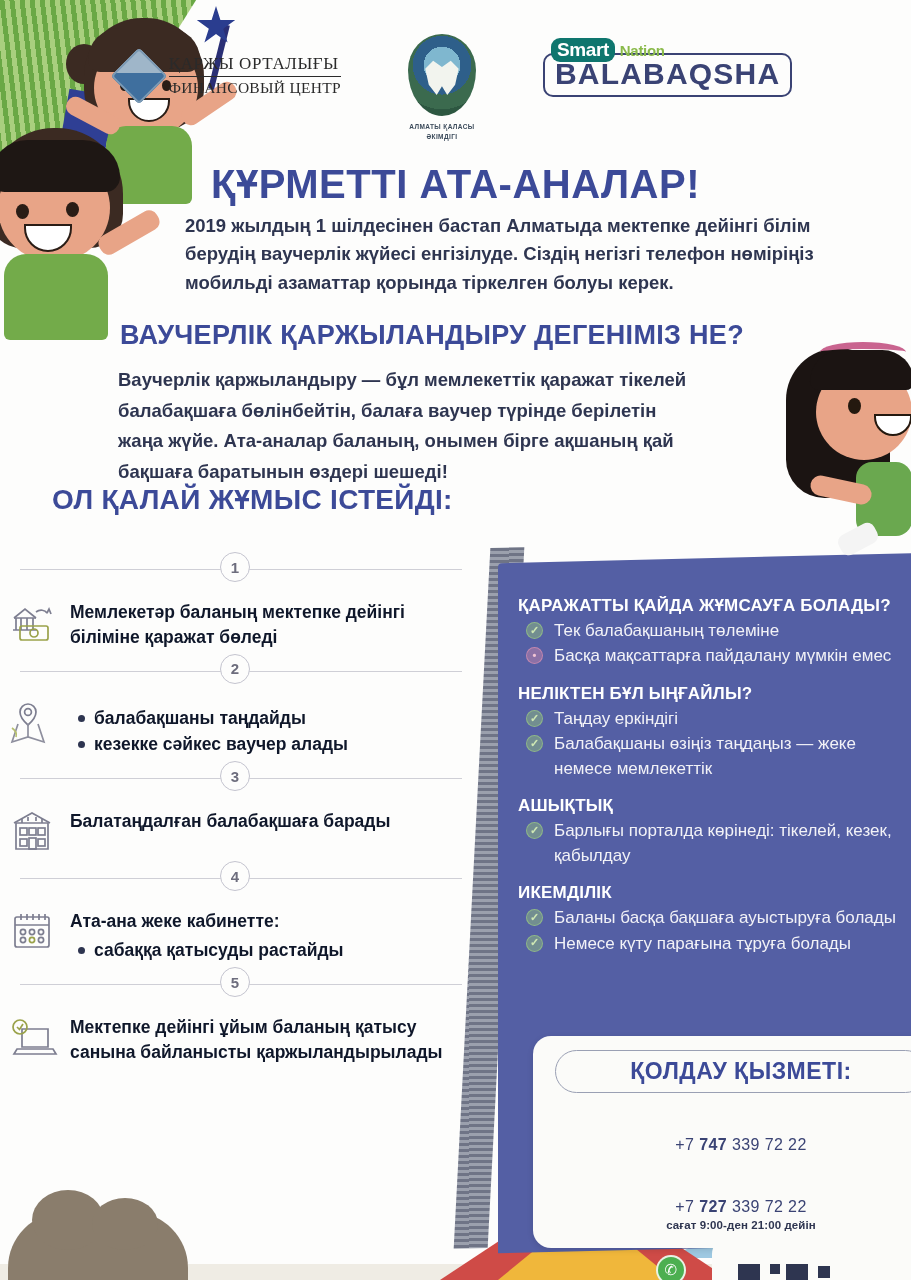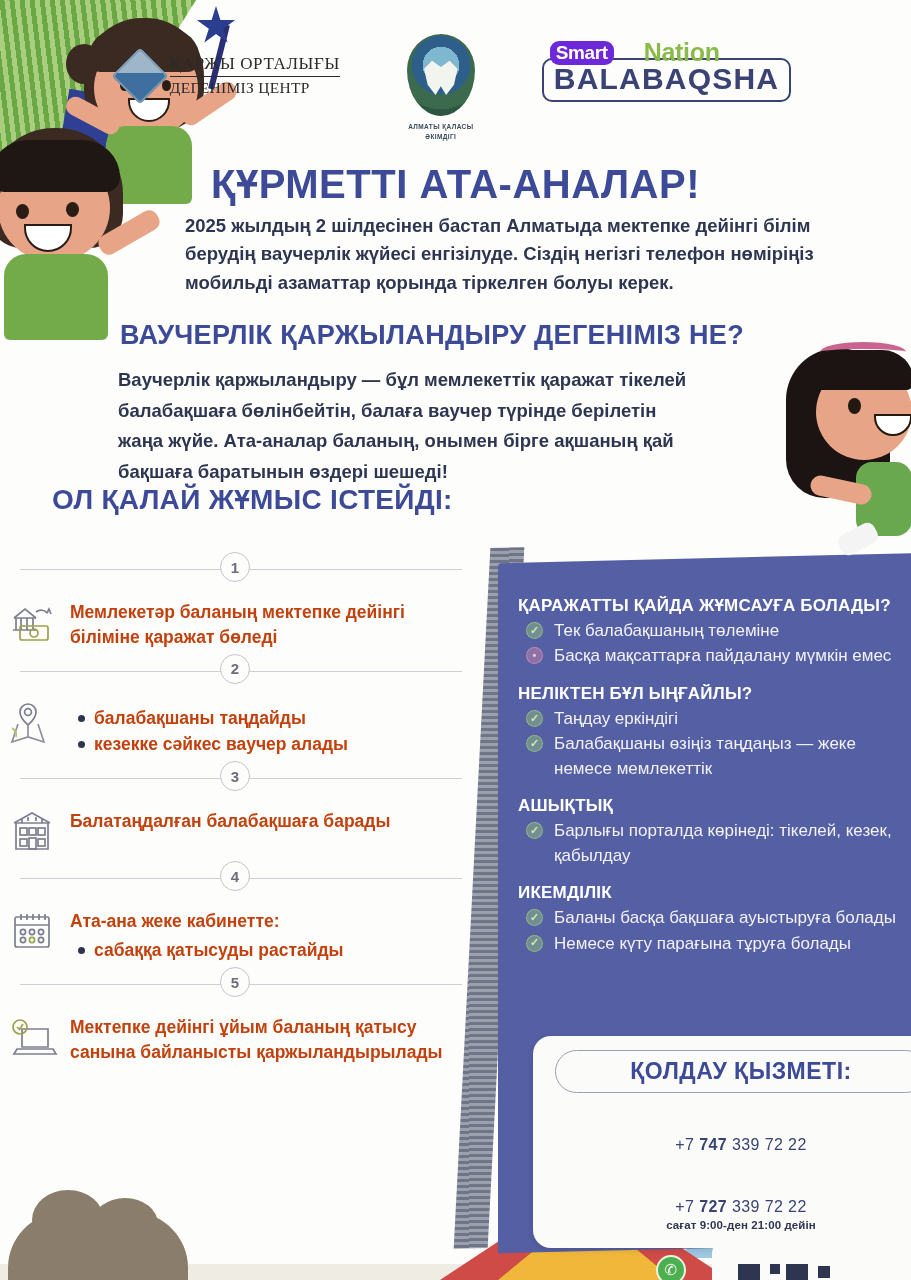--- a/index.html
+++ b/index.html
@@ -99,22 +99,22 @@
   .emblem:before{
     content:""; position:absolute; left:50%; top:52%; transform:translate(-50%,-50%);
     width:44px;height:40px;background:#f2f4ee;
     border-radius:50% 50% 46% 46%;
     clip-path:polygon(12% 30%,30% 10%,50% 26%,70% 10%,88% 30%,80% 70%,62% 96%,50% 74%,38% 96%,20% 70%);
   }
   .emblem-cap{ font-size:6.5px; color:#3b4a5a; letter-spacing:.4px; line-height:1.5; margin-top:6px; font-weight:600; }
 
   .logo-sn{ margin-top:4px; }
   .sn-top{ display:flex; align-items:center; gap:5px; padding-left:8px; }
-  .sn-smart{ background:#6d28d9; color:#fff; font-weight:700; font-size:19px; padding:1px 6px; border-radius:9px; letter-spacing:-.4px; }
-  .sn-nation{ color:#8aba4a; font-weight:700; font-size:25px; letter-spacing:-.3px;margin-left:25px; }
+  .sn-smart{ background:#0f766e; color:#fff; font-weight:700; font-size:19px; padding:1px 6px; border-radius:9px; letter-spacing:-.4px; }
+  .sn-nation{ color:#8aba4a; font-weight:700; font-size:15px; letter-spacing:-.3px; }
   .sn-box{
     border:2.5px solid #3a4374; border-radius:10px; padding:2px 10px 4px;
     margin-top:-9px;
   }
   .sn-bala{ color:#3a4374; font-weight:800; font-size:30px; letter-spacing:1.2px; }
 
   
   .h1{
     position:absolute; z-index:6; left:0; right:0; top:162px;
     text-align:center; color:#3c4a98; font-weight:800; font-size:40px; letter-spacing:.5px;
@@ -144,21 +144,21 @@
   }
   .step-sep .num{
     position:absolute; left:50%; top:0; transform:translateX(-50%);
     width:30px;height:30px;border-radius:50%;
     border:1.4px solid #c4c4cf; background:#fdfdfc;
     color:#6d6d7d; font-weight:700; font-size:15px;
     display:flex;align-items:center;justify-content:center;
   }
   .step{ display:flex; gap:10px; padding:10px 12px 4px 8px; }
   .step-icon{ width:52px; min-width:52px; height:52px; color:#707183; }
-  .step-body{ color:#c2410c; font-weight:700; font-size:17.5px; line-height:1.42; padding-top:4px; }
+  .step-body{ color:#0f172a; font-weight:700; font-size:17.5px; line-height:1.42; padding-top:4px; }
   .step-sub{ list-style:none; margin-top:3px; }
   .step-sub li{ position:relative; padding-left:24px; line-height:1.5; }
   .step-sub li:before{
     content:""; position:absolute; left:8px; top:10px; width:7px;height:7px;border-radius:50%;
     background:#2e3550;
   }
 
   
   .blue-panel{
     position:absolute; z-index:5; left:498px; top:558px; width:430px; height:690px;
@@ -301,21 +301,21 @@
     <div class="mouth"></div>
     <div class="body"></div>
     <div class="arm r"></div>
   </div>
 
   <div class="header">
     <div class="logo-fin">
       <div class="diamond"></div>
       <div class="txt">
         <div class="l1">ҚАРЖЫ ОРТАЛЫҒЫ</div>
-        <div class="l2">ДЕГЕНІМІЗ ЦЕНТР</div>
+        <div class="l2">ФИНАНСОВЫЙ ЦЕНТР</div>
       </div>
     </div>
 
     <div class="logo-almaty">
       <div class="emblem"></div>
       <div class="emblem-cap">АЛМАТЫ ҚАЛАСЫ</div>
       <div class="emblem-cap" style="margin-top:0">ӘКІМДІГІ</div>
     </div>
 
     <div class="logo-sn">
@@ -323,21 +323,21 @@
         <span class="sn-smart">Smart</span>
         <span class="sn-nation">Nation</span>
       </div>
       <div class="sn-box">
         <span class="sn-bala">BALABAQSHA</span>
       </div>
     </div>
   </div>
 
   <div class="h1">ҚҰРМЕТТІ АТА-АНАЛАР!</div>
-  <div class="intro">2025 жылдың 2 шілдесінен бастап Алматыда мектепке дейінгі білім берудің ваучерлік жүйесі енгізілуде. Сіздің негізгі телефон нөміріңіз мобильді азаматтар қорында тіркелген болуы керек.</div>
+  <div class="intro">2019 жылдың 1 шілдесінен бастап Алматыда мектепке дейінгі білім берудің ваучерлік жүйесі енгізілуде. Сіздің негізгі телефон нөміріңіз мобильді азаматтар қорында тіркелген болуы керек.</div>
   <div class="h2">ВАУЧЕРЛІК ҚАРЖЫЛАНДЫРУ ДЕГЕНІМІЗ НЕ?</div>
   <div class="para2">Ваучерлік қаржыландыру — бұл мемлекеттік қаражат тікелей балабақшаға бөлінбейтін, балаға ваучер түрінде берілетін жаңа жүйе. Ата-аналар баланың, онымен бірге ақшаның қай бақшаға баратынын өздері шешеді!</div>
   <div class="h3">ОЛ ҚАЛАЙ ЖҰМЫС ІСТЕЙДІ:</div>
 
   <div style="position:absolute;z-index:7;left:782px;top:330px;width:130px;height:250px;">
     <div style="position:absolute;left:4px;top:18px;width:104px;height:150px;background:#1b1412;border-radius:54px 54px 30px 40px;"></div>
     <div style="position:absolute;left:34px;top:34px;width:96px;height:96px;background:#e8a487;border-radius:50%;"></div>
     <div style="position:absolute;left:28px;top:20px;width:104px;height:40px;background:#1b1412;border-radius:54px 54px 14px 14px;"></div>
     <div style="position:absolute;left:38px;top:12px;width:86px;height:20px;border-top:7px solid #c9648f;border-radius:50%;"></div>
     <div style="position:absolute;left:66px;top:68px;width:13px;height:16px;background:#24190f;border-radius:50%;"></div>

